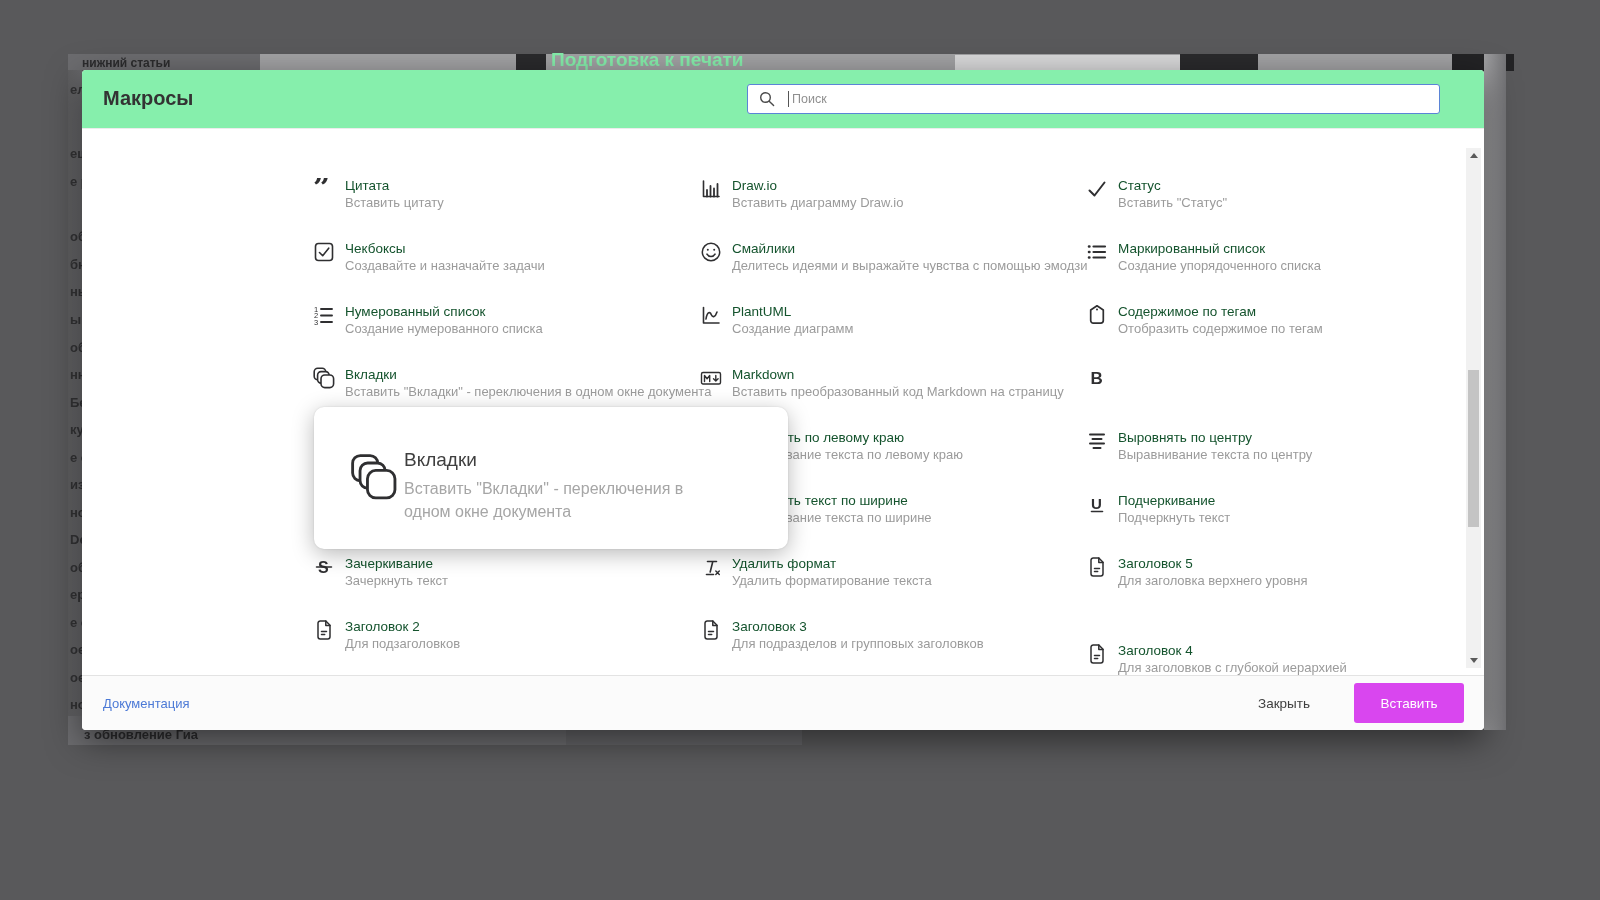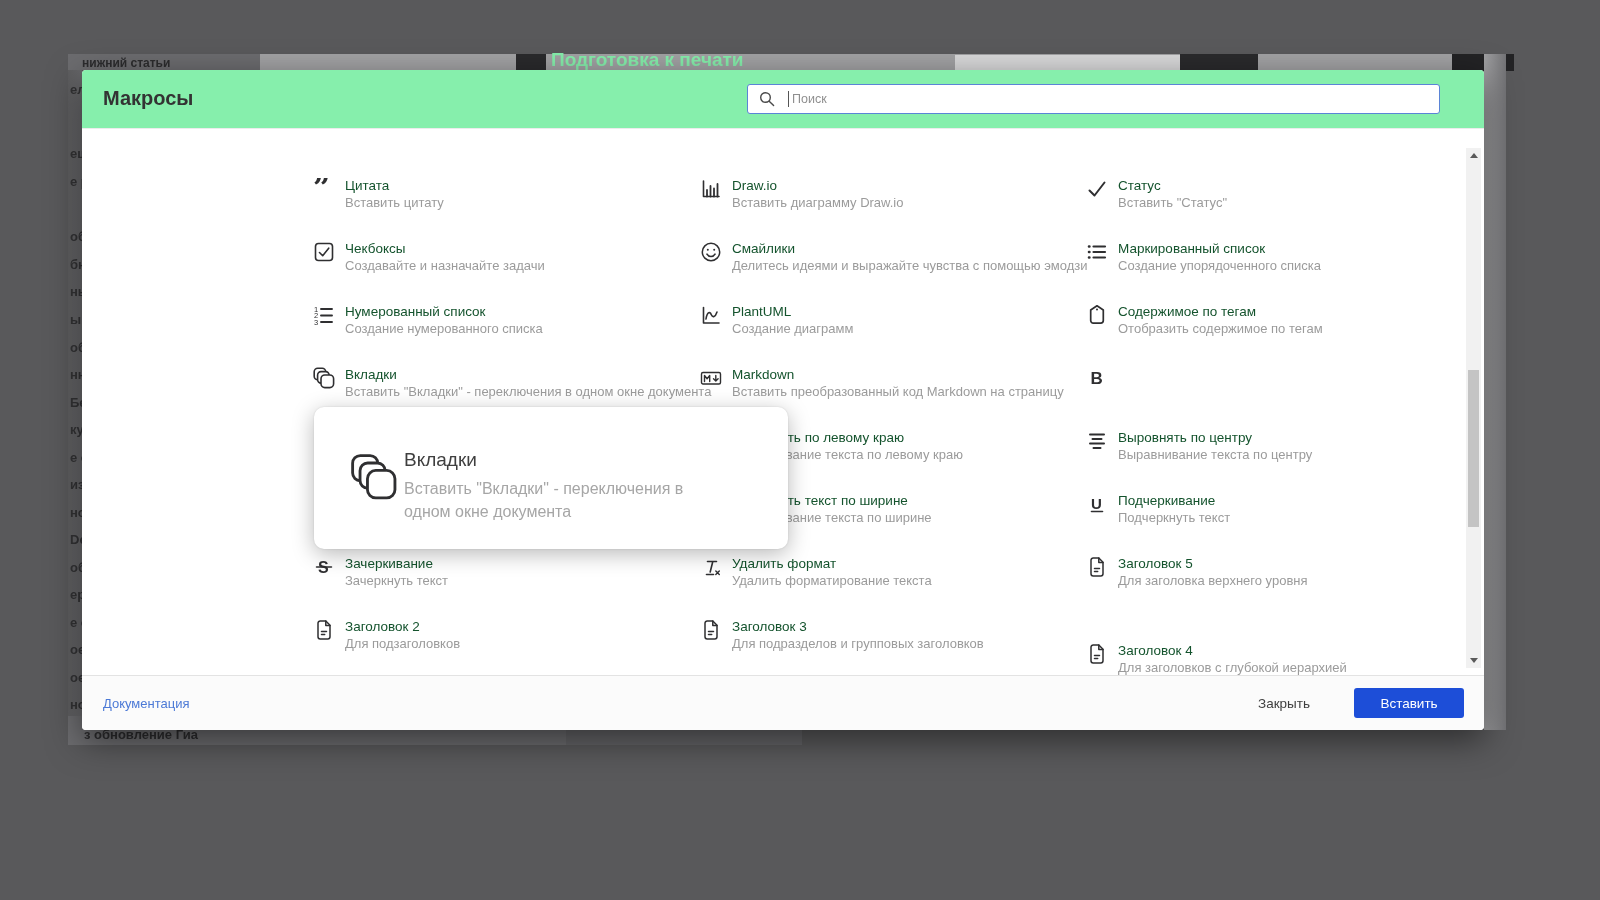--- a/index.html
+++ b/index.html
@@ -56,21 +56,21 @@
   .tri-up{width:0;height:0;border-left:4px solid transparent;border-right:4px solid transparent;border-bottom:5px solid #5a5a5a;}
   .tri-down{width:0;height:0;border-left:4px solid transparent;border-right:4px solid transparent;border-top:5px solid #5a5a5a;}
   .sb-thumb{position:absolute;left:2px;top:222px;width:11px;height:157px;background:#c4c4c4;}
 
   
   .modal-footer{position:absolute;left:0;bottom:0;right:0;height:54px;background:#fbfbfb;border-top:1px solid #e3e3e3;
                 border-radius:0 0 4px 4px;display:flex;align-items:center;}
   .doc-link{margin-left:21px;font-size:13px;color:#4b79d6;text-decoration:none;cursor:pointer;}
   .footer-spacer{flex:1;}
   .btn-close{font-size:13.5px;color:#3f3f3f;background:none;border:none;cursor:pointer;margin-right:38px;font-family:"Liberation Sans",sans-serif;}
-  .btn-insert{width:110px;height:30px;margin-right:20px;background:#1d4ed8;color:#fff;border:none;border-radius:3px;
+  .btn-insert{width:110px;height:40px;margin-right:20px;background:#d946ef;color:#fff;border:none;border-radius:3px;
               font-size:13.5px;cursor:pointer;font-family:"Liberation Sans",sans-serif;}
 </style>
 </head>
 <body>
 
 <div class="stage">
 
   <div class="bg-band bg-left-strip"></div>
   <div class="bg-band bg-top-left-band">
     <span>нижний статьи</span>

